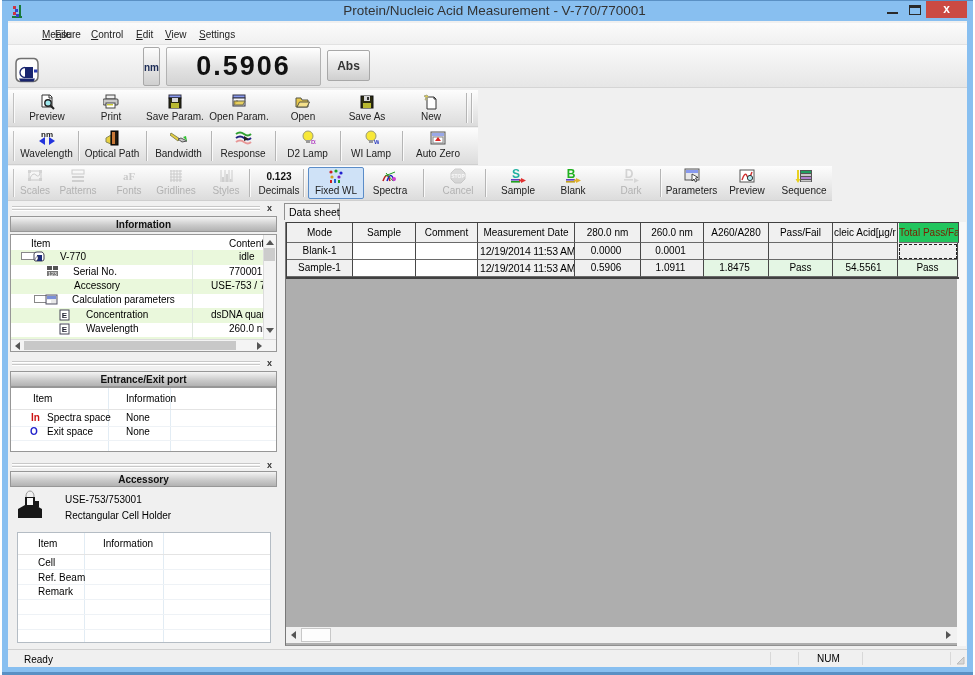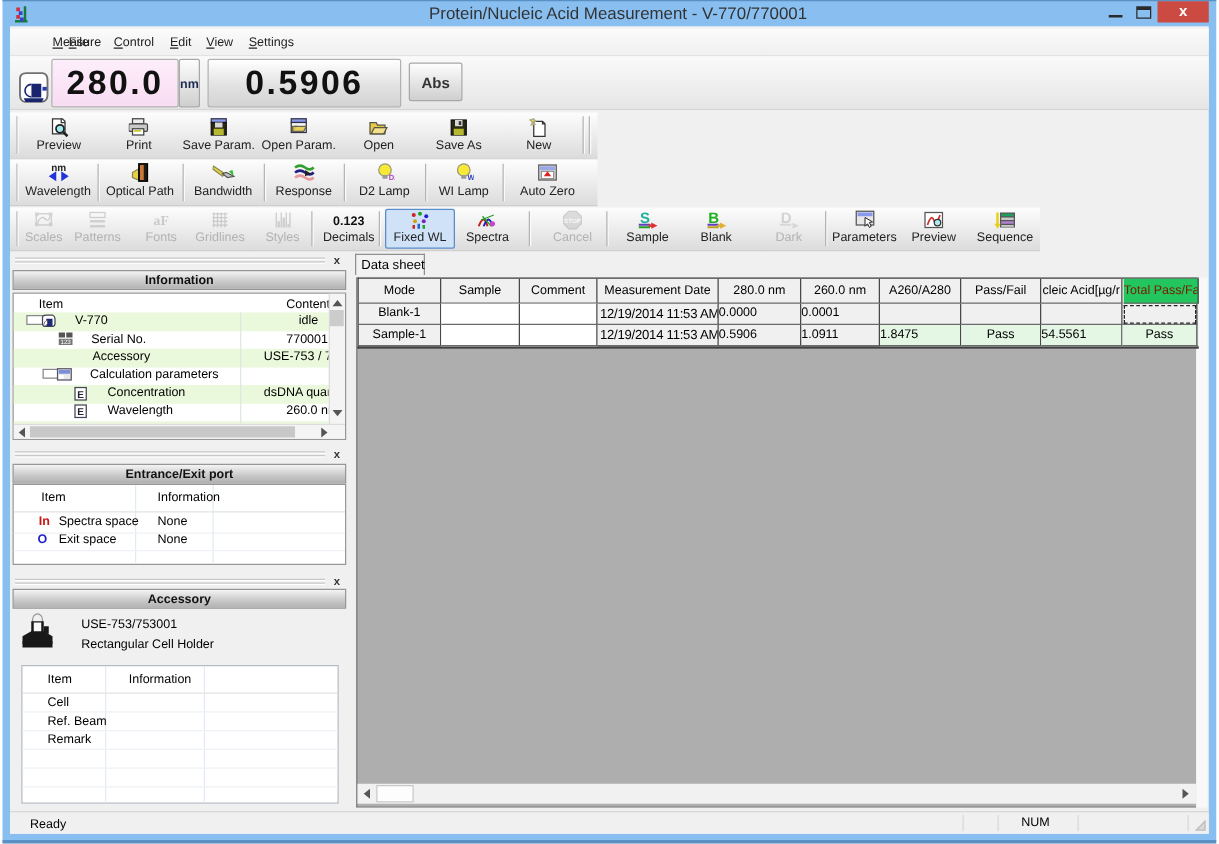--- a/index.html
+++ b/index.html
@@ -34,21 +34,21 @@
 .phead { position:absolute; left:10px; width:267px; height:16px; background:linear-gradient(#f4f4f4,#c9c9c9 60%,#b2b2b2); border:1px solid #979797; text-align:center; font-size:10px; font-weight:bold; color:#111; line-height:15px; }
 .pbox { position:absolute; background:#fff; border:1px solid #979797; }
 .grow { position:absolute; left:0; }
 .gtx { position:absolute; font-size:10px; color:#000; white-space:nowrap;padding-left:13px; }
 
 .dcell { position:absolute; border-right:1px solid #484848; border-bottom:1px solid #6a6a6a; font-size:10px; overflow:hidden; white-space:nowrap; }
 .hc { top:0; height:20px; line-height:19px; text-align:center; }
 .r1 { top:20px; height:17px; line-height:16px; }
 .r2 { top:37px; height:17px; line-height:16px; }
 .cc { text-align:center; }
-.num { text-align:left; padding-right:3px; }
+.num { text-align:center; padding-right:3px; }
 .dt { font-size:10.5px; letter-spacing:-0.2px; padding-left:2px; }
 .arr { position:absolute; width:0; height:0; }
 </style>
 </head>
 <body>
 <div id="canvas">
 <div id="frame" class="abs"></div>
 <div id="content" class="abs"></div>
 <div class="abs" style="left:2px;top:0;width:971px;height:1px;background:#5a90c4;"></div>
 <div class="abs" style="left:2px;top:672px;width:971px;height:3px;background:#5a90c4;"></div>
@@ -74,21 +74,20 @@
 <span class="mi" style="left:238px;margin-top:40px;"><u>H</u>elp</span>
 </div>
 <div id="disprow" class="abs">
   <svg class="abs" style="left:3px;top:11px;" width="30" height="29" viewBox="0 0 30 29">
     <path d="M5 7 Q5 2.5 10 2.5 L23 2.5 Q27 3 27 8 L27 20 Q27 25 22.5 25.5 L9 25.5 Q5 25 5 20 Z" fill="#fdfdfd" stroke="#707070" stroke-width="1.5"></path>
     <rect x="14" y="11" width="8" height="11" fill="#18246e"></rect>
     <path d="M14 21.5 a5 5 0 0 1 0 -10" fill="#fff" stroke="#18246e" stroke-width="1.3"></path>
     <rect x="23" y="13.5" width="3.4" height="3" fill="#2a3bb0"></rect>
     <path d="M8 22.5 h16 l-1.5 3 h-13 z" fill="#18246e"></path>
   </svg>
-  <div class="dbox" style="left:33px;top:2px;width:102px;height:39px;line-height:37px;background:linear-gradient(#fdeefb,#f8dcf2);">280.0</div>
   <div class="dsm" style="left:135px;top:2px;width:17px;height:39px;font-size:10px;line-height:39px;">nm</div>
   <div class="dbox" style="left:158px;top:2px;width:155px;height:39px;line-height:37px;">0.5906</div>
   <div class="dsm" style="left:319px;top:5px;width:43px;height:31px;font-size:12px;line-height:30px;color:#333;">Abs</div>
 </div>
 <div class="tbrow" id="row1" style="top:90px;width:470px;height:37px;border-bottom:1px solid #cfcfcf;">
   <div class="sep" style="left:5px;background:#c0c0c0;"></div>
   <div class="tbtn" style="left:7px;width:64px;">
         <svg class="tbi" style="top:4px" width="16" height="16">
           <path d="M3 1 h8 l2 2 v10 h-10 z" fill="#fff" stroke="#333"></path>
           <path d="M10 1 v3 h3" fill="none" stroke="#333"></path>

